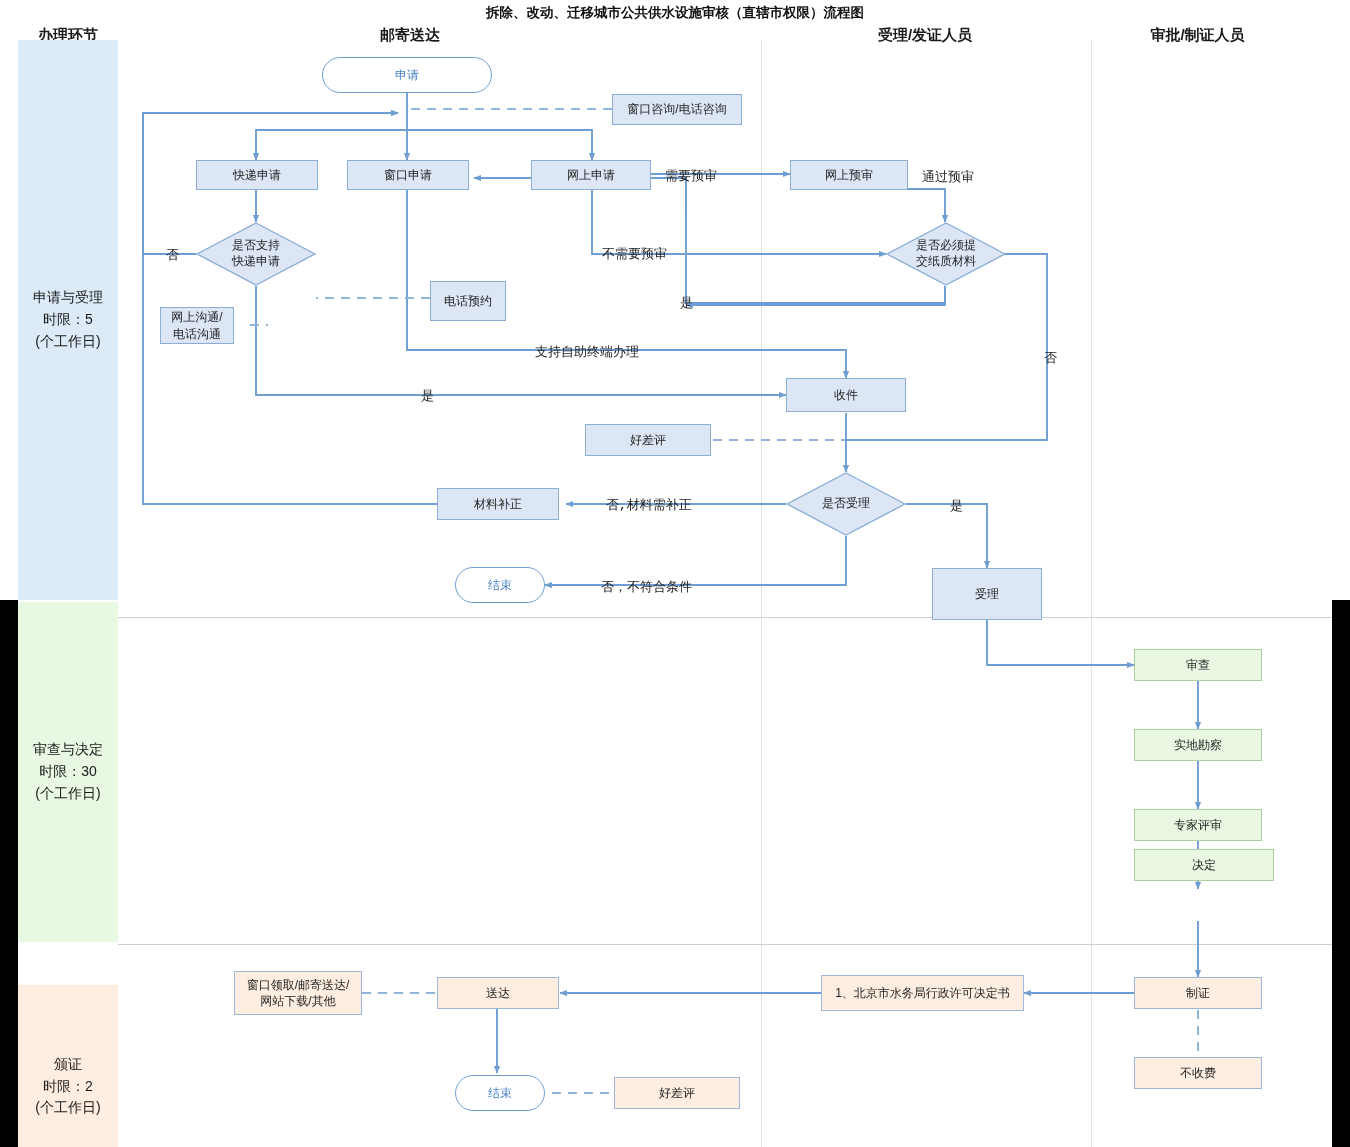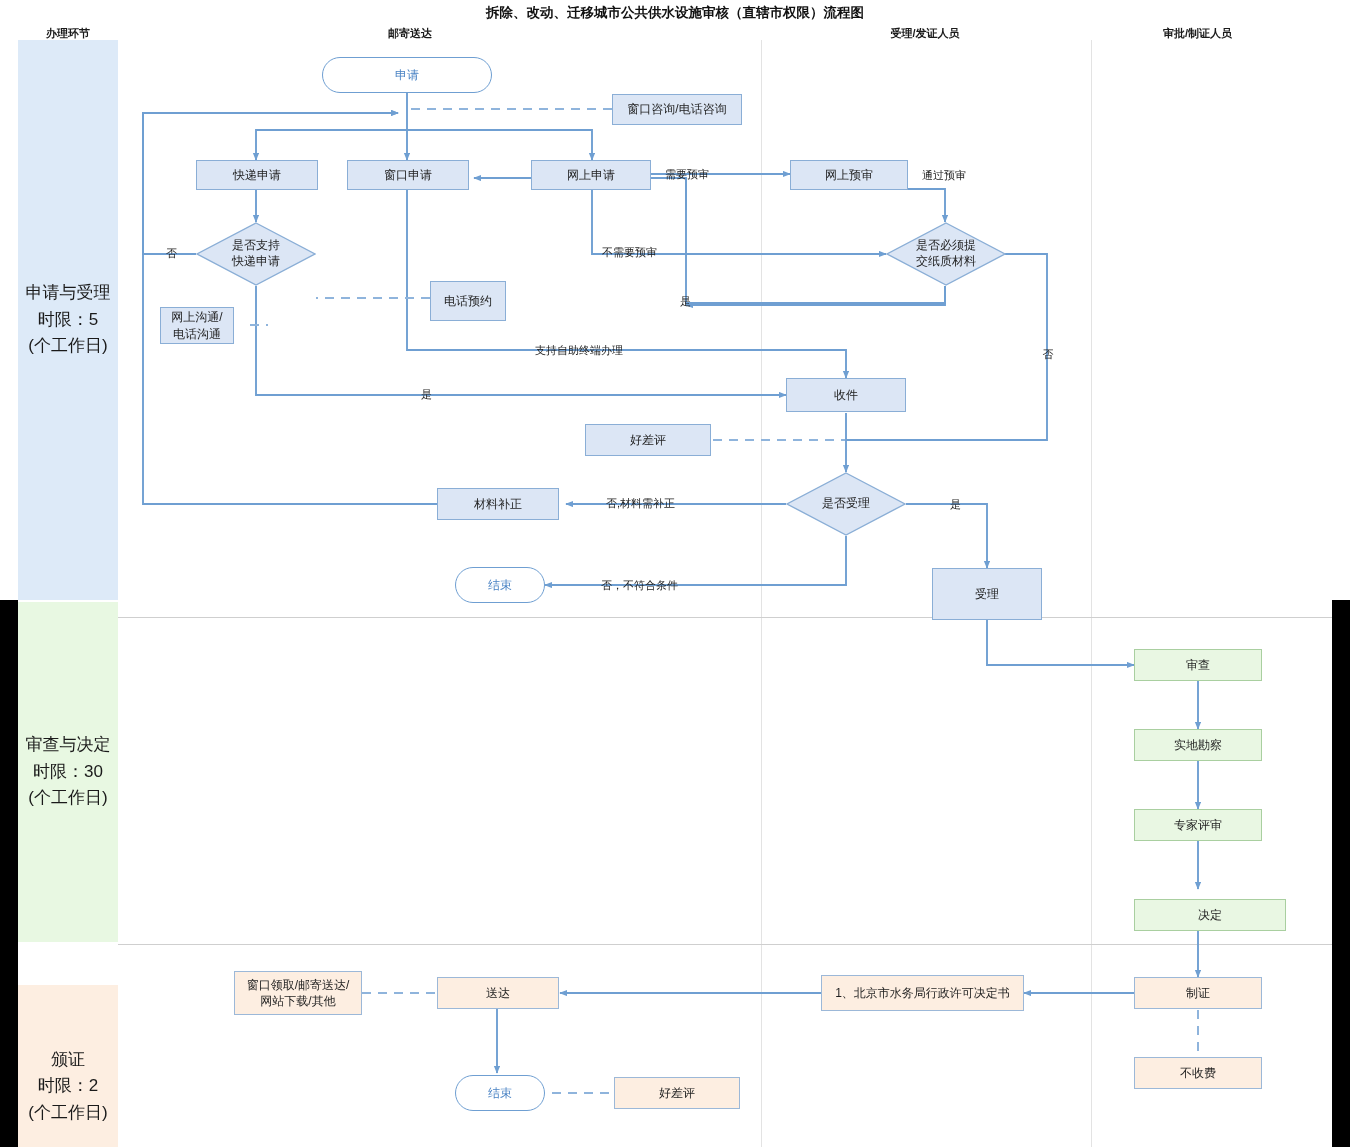--- a/index.html
+++ b/index.html
@@ -12,33 +12,33 @@
   }
   #stage{position:absolute;left:0;top:0;width:1350px;height:1147px;}
 
   
   .blackbar{position:absolute;background:#000;}
   .blackbar.left{left:0;top:600px;width:18px;height:547px;}
   .blackbar.right{left:1332px;top:600px;width:18px;height:547px;}
 
   
   .col-head{
-    position:absolute;font-size:11px;color:#1a1a1a;font-weight:bold;
+    position:absolute;font-size:15px;color:#1a1a1a;font-weight:bold;
     white-space:nowrap;text-align:center;
   }
   .title{
     position:absolute;left:0;top:4px;width:1350px;text-align:center;
     font-size:13.5px;font-weight:bold;color:#111;
   }
 
   
   .phase{
     position:absolute;left:18px;width:100px;
     display:flex;align-items:center;justify-content:center;
-    text-align:center;font-size:17px;color:#1a1a1a;line-height:1.55;
+    text-align:center;font-size:14px;color:#1a1a1a;line-height:1.55;
   }
   .phase.p1{top:40px;height:560px;background:#ddeaf8;}
   .phase.p2{top:602px;height:340px;background:#e8f8e2;}
   .phase.p3{top:944px;height:203px;background:#fdeee1;margin-top:41px;}
 
   
   .vline{position:absolute;width:1px;background:#e3e3e3;}
   .hline{position:absolute;height:1px;background:#cfcfcf;}
 
   
@@ -63,22 +63,23 @@
   }
   .diamond .dtext{
     position:absolute;left:0;top:0;width:100%;height:100%;
     display:flex;align-items:center;justify-content:center;
     text-align:center;font-size:12px;line-height:1.3;color:#1f1f1f;
     white-space:pre-line;
   }
 
   
   .elabel{
-    position:absolute;font-size:11px;color:#1f1f1f;white-space:nowrap;
+    position:absolute;font-size:13px;color:#1f1f1f;white-space:nowrap;
     background:transparent;
+    font-family:Liberation Mono, monospace;
   }
   .elabel.vert{
     writing-mode:vertical-rl;
   }
 
   svg.edges{position:absolute;left:0;top:0;width:1350px;height:1147px;overflow:visible;}
 </style>
 </head>
 <body>
 
@@ -241,21 +242,21 @@
 
   <div class="node rect" style="left:437px;top:488px;width:122px;height:32px;">材料补正</div>
 
   <div class="node term" style="left:455px;top:567px;width:90px;height:36px;">结束</div>
 
   <div class="node rect" style="left:932px;top:568px;width:110px;height:52px;">受理</div>
 
   <div class="node rect green" style="left:1134px;top:649px;width:128px;height:32px;">审查</div>
   <div class="node rect green" style="left:1134px;top:729px;width:128px;height:32px;">实地勘察</div>
   <div class="node rect green" style="left:1134px;top:809px;width:128px;height:32px;">专家评审</div>
-  <div class="node rect green" style="left:1134px;top:899px;width:152px;height:32px;">决定</div>
+  <div class="node rect green" style="left:1134px;top:849px;width:140px;height:32px;">决定</div>
 
   <div class="node rect peach" style="left:1134px;top:977px;width:128px;height:32px;">制证</div>
   <div class="node rect peach" style="left:1134px;top:1057px;width:128px;height:32px;">不收费</div>
   <div class="node rect peach" style="left:821px;top:975px;width:203px;height:36px;">1、北京市水务局行政许可决定书</div>
   <div class="node rect peach" style="left:437px;top:977px;width:122px;height:32px;">送达</div>
   <div class="node rect peach" style="left:234px;top:971px;width:128px;height:44px;">窗口领取/邮寄送达/
 网站下载/其他</div>
   <div class="node term" style="left:455px;top:1075px;width:90px;height:36px;">结束</div>
   <div class="node rect peach" style="left:614px;top:1077px;width:126px;height:32px;">好差评</div>
 

